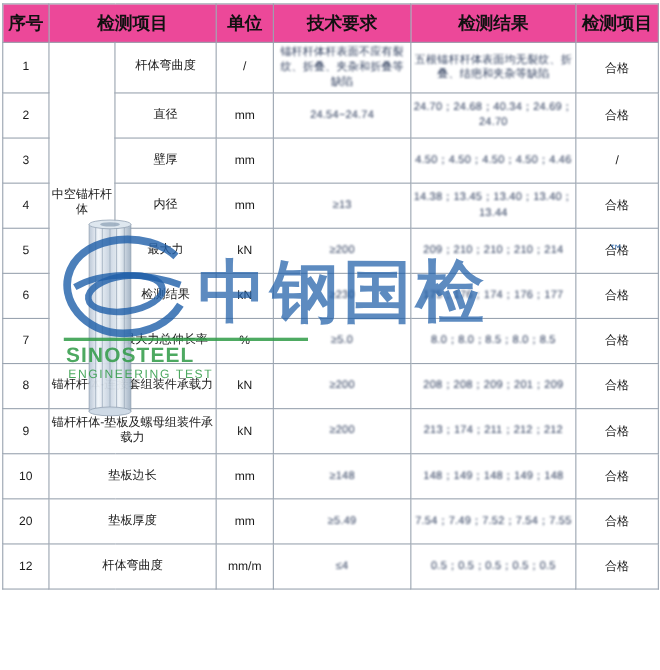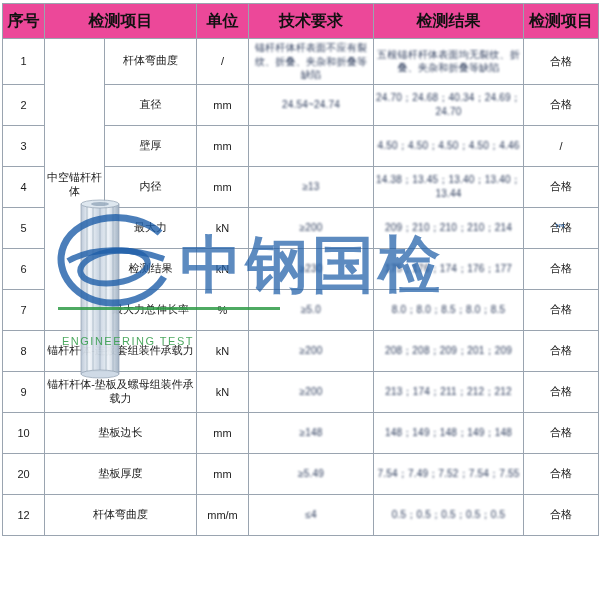--- a/index.html
+++ b/index.html
@@ -188,21 +188,21 @@
     <tbody>
       <tr class="rowh">
         <td class="no">1</td>
         <td class="group" rowspan="7">中空锚杆杆体</td>
         <td class="item">杆体弯曲度</td>
         <td class="unit">/</td>
         <td>
             <span class="blur req">锚杆杆体杆表面不应有裂纹、折叠、夹杂和折叠等缺陷</span>
           </td>
         <td>
-            <span class="blur res">五根锚杆杆体表面均无裂纹、折叠、夹杂和折叠等缺陷</span>
+            <span class="blur res">五根锚杆杆体表面均无裂纹、折叠、结疤和夹杂等缺陷</span>
           </td>
         <td class="judge">合格</td>
       </tr>
       <tr class="rowh">
         <td class="no">2</td>
         <td class="item">直径</td>
         <td class="unit">mm</td>
         <td>
             <span class="blur req">24.54~24.74</span>
           </td>
@@ -366,17 +366,18 @@
           <g fill="none" stroke="#1f5fa9" stroke-width="7" opacity="0.8">
             <path d="M112 30 C 86 6, 30 10, 16 42 C 4 70, 30 100, 64 100 C 88 100, 106 90, 116 74"></path>
             <path d="M20 58 C 44 44, 84 44, 116 56" stroke-width="6"></path>
           </g>
           <ellipse cx="66" cy="64" rx="34" ry="16" fill="none" stroke="#1f5fa9" stroke-width="6" opacity="0.8" transform="rotate(-8 66 64)"></ellipse>
         </svg>
       </div>
       <div class="wm-text">中钢国检</div>
       <div class="wm-tm">™</div>
       <div class="wm-green-bar"></div>
+      <div class="wm-sub">SINOSTEEL</div>
       <div class="wm-sub2">ENGINEERING TEST</div>
     </div>
   </div>
 
 </div>
 
 </body></html>

